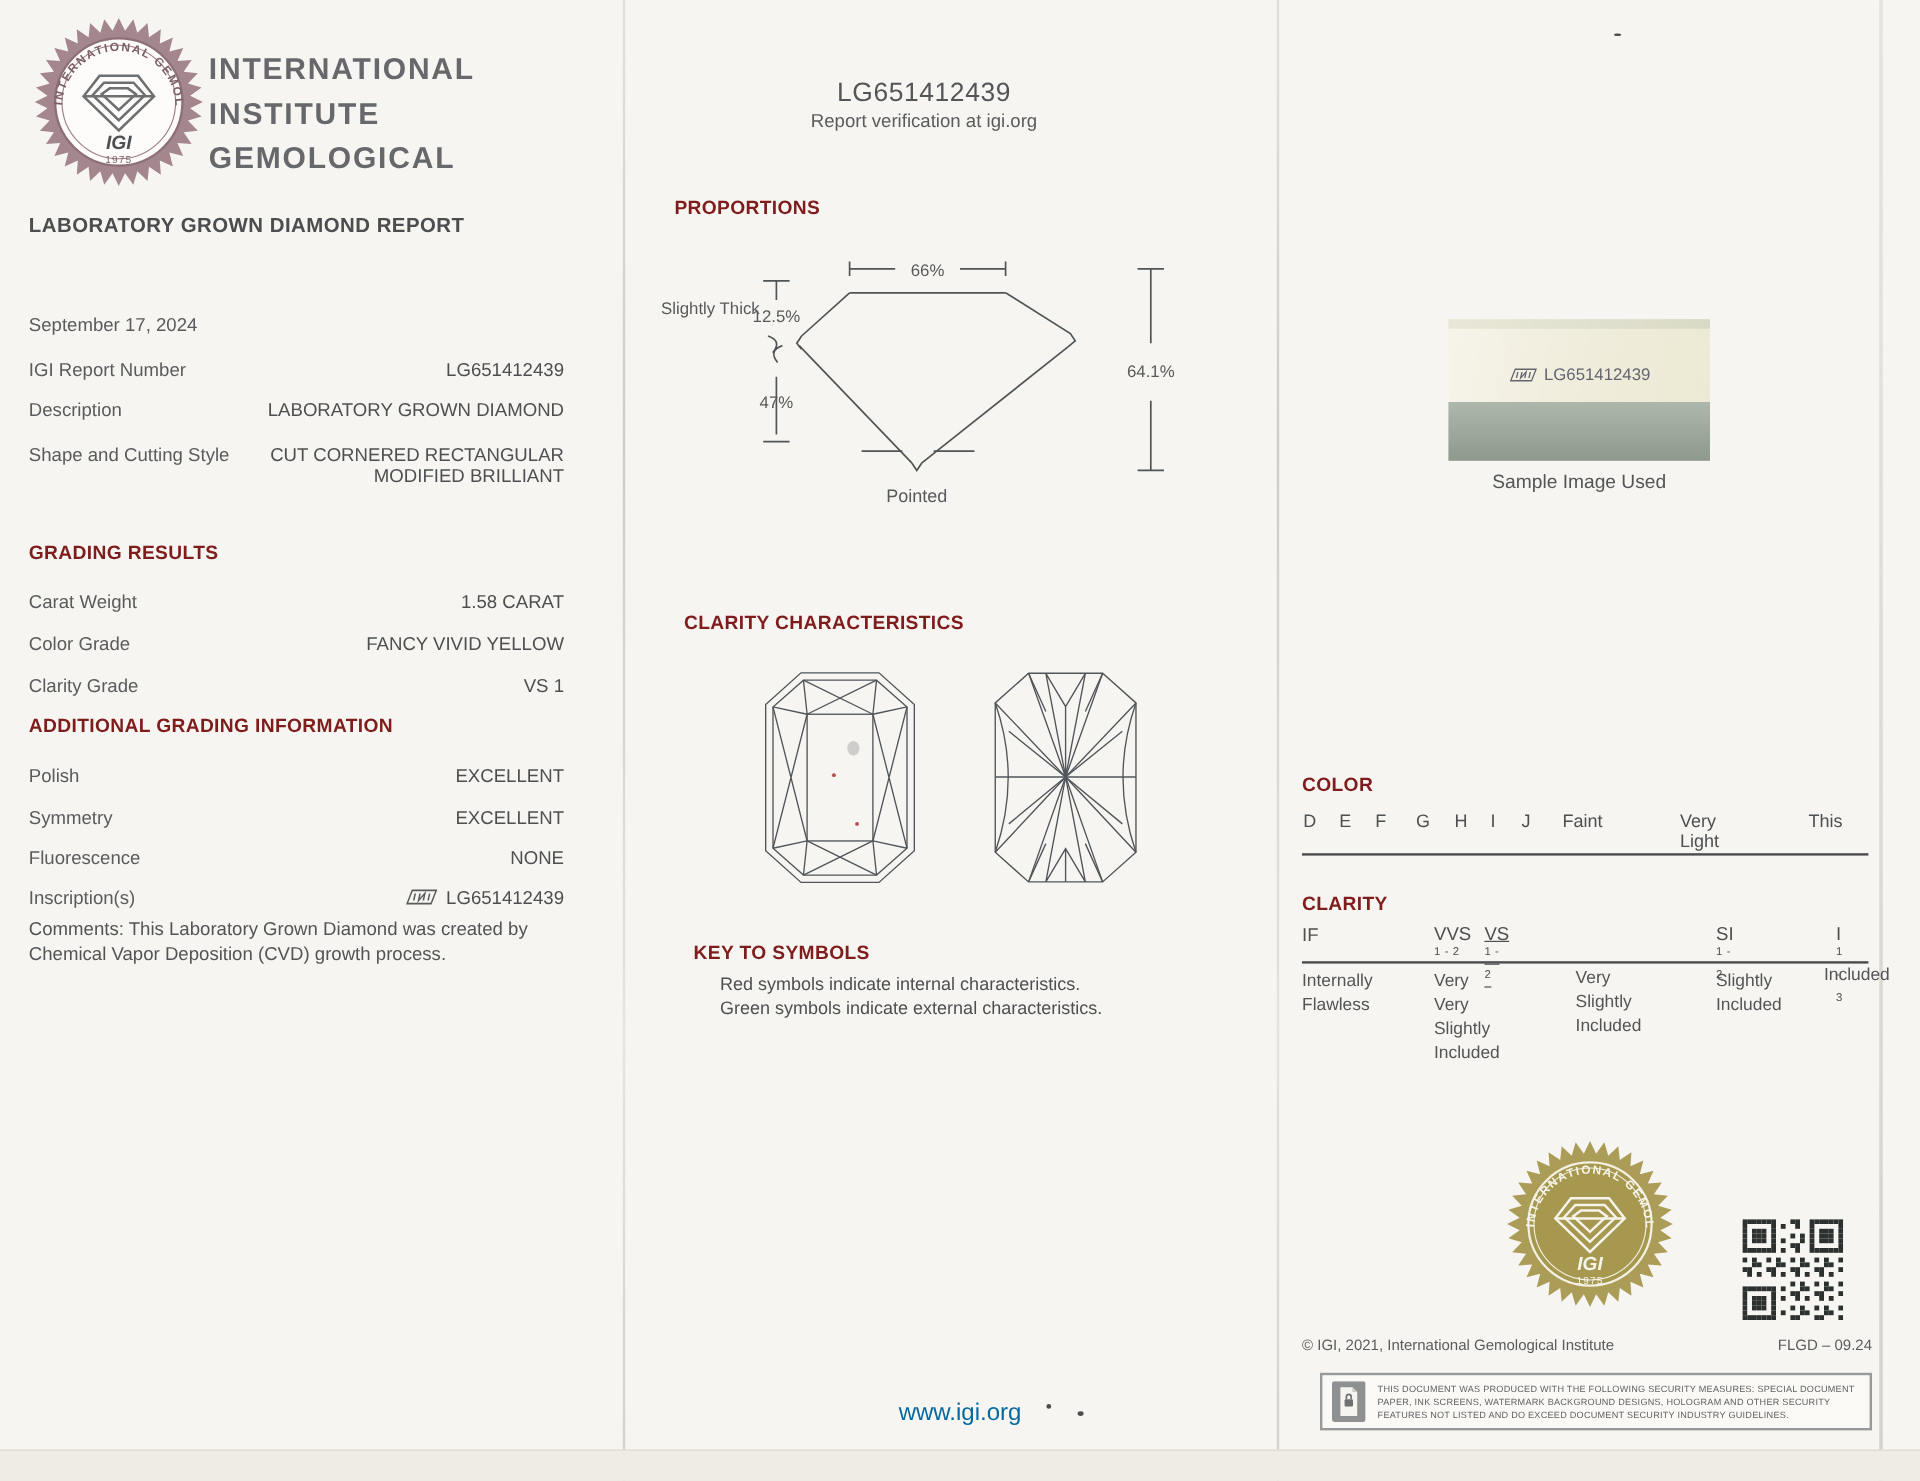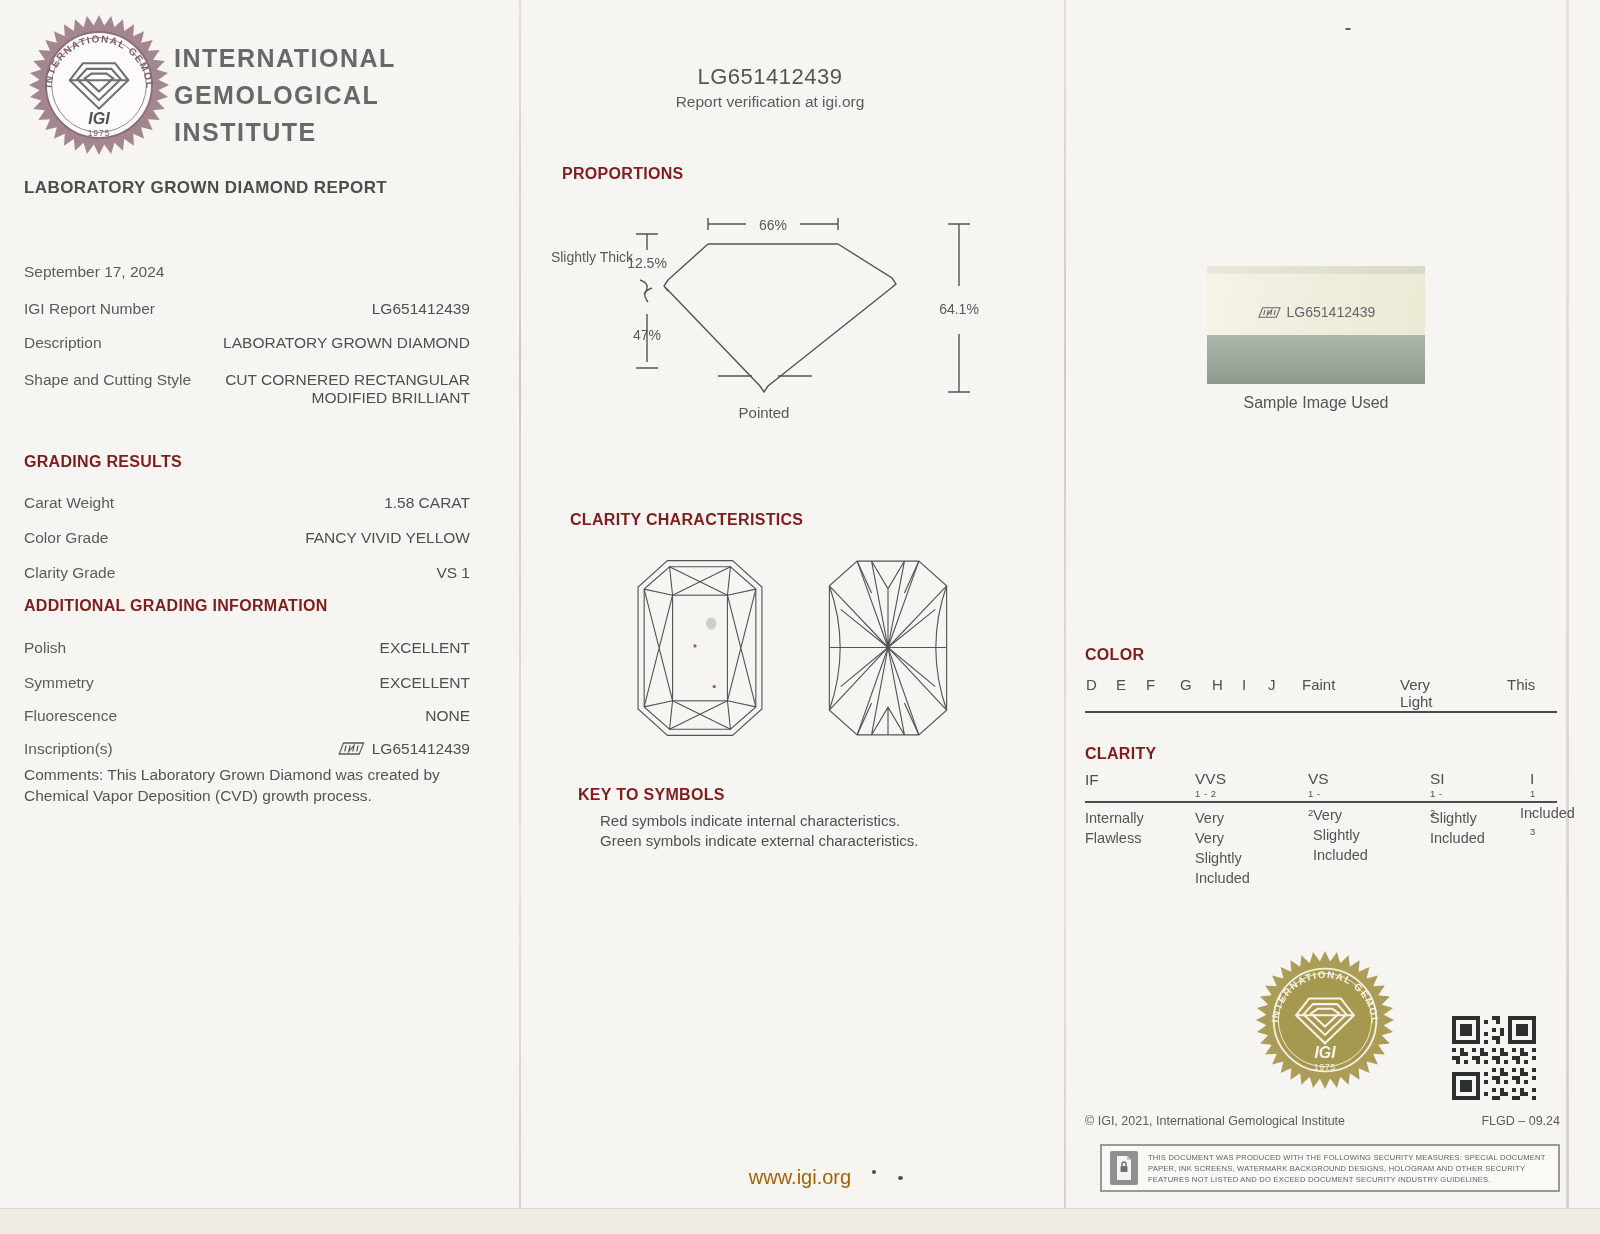--- a/index.html
+++ b/index.html
@@ -42,22 +42,22 @@
         <path d="M60,68 L67,63 L83,63 L90,68 L75,82 Z"></path>
         <path d="M44,70 L106,70"></path>
       </g>
       <text x="75" y="116" text-anchor="middle" font-size="17" font-weight="bold" font-style="italic" fill="#4f5052">IGI</text>
       <text x="75" y="129" text-anchor="middle" font-size="9" fill="#7c5f67" letter-spacing="1">1975</text>
     </svg>
   </div>
 
   <div class="abs wordmark" style="left:174px;top:40px;">
     <div>INTERNATIONAL</div>
+    <div>INSTITUTE</div>
     <div>GEMOLOGICAL</div>
-    <div>INSTITUTE</div>
   </div>
 
   <div class="abs" style="left:24px;top:178px;font-size:17px;font-weight:bold;color:#4c4d4f;letter-spacing:.4px;">LABORATORY GROWN DIAMOND REPORT</div>
 
   <div class="abs lbl" style="left:24px;top:263px;">September 17, 2024</div>
 
   <div class="abs row" style="top:300px;">
     <span class="lbl">IGI Report Number</span>
     <span class="val">LG651412439</span>
   </div>
@@ -184,21 +184,21 @@
         <path d="M60,87 L14,50 M60,87 L14,125 M60,87 L106,50 M60,87 L106,125"></path>
         <path d="M30,3 L44,34 M90,3 L76,34 M30,172 L44,141 M90,172 L76,141"></path>
       </g>
     </svg>
   </div>
 
   <div class="abs sect" style="left:578px;top:786px;">KEY TO SYMBOLS</div>
   <div class="abs" style="left:600px;top:812px;font-size:15px;color:#4e4f51;">Red symbols indicate internal characteristics.</div>
   <div class="abs" style="left:600px;top:832px;font-size:15px;color:#4e4f51;">Green symbols indicate external characteristics.</div>
 
-  <div class="abs" style="left:645px;top:1166px;width:310px;text-align:center;font-size:20px;color:#a16207;">www.igi.org</div>
+  <div class="abs" style="left:645px;top:1166px;width:310px;text-align:center;font-size:20px;color:#0369a1;">www.igi.org</div>
   <div class="abs speck" style="left:872px;top:1170px;width:4px;height:4px;"></div>
   <div class="abs speck" style="left:898px;top:1176px;width:5px;height:4px;"></div>
   <div class="abs speck" style="left:1345px;top:28px;width:6px;height:2px;"></div>
 
   <div class="abs" style="left:1207px;top:266px;width:218px;height:118px;">
     <div class="abs" style="left:0;top:0;width:218px;height:69px;background:linear-gradient(100deg,#f6f4ea 0%,#efecdb 55%,#ece9d4 100%);"></div>
     <div class="abs" style="left:0;top:0;width:218px;height:8px;background:linear-gradient(90deg,#e9e8d8,#d9dac6);"></div>
     <div class="abs" style="left:0;top:69px;width:218px;height:49px;background:linear-gradient(180deg,#aeb7ac,#8e998e);"></div>
     <div class="abs" style="left:0;top:38px;width:218px;text-align:center;font-size:14px;color:#63646f;">
       <svg width="26" height="13" viewBox="0 0 30 15" style="vertical-align:-2px;">
@@ -224,21 +224,21 @@
     <span class="abs" style="left:1302px;">Faint</span>
     <span class="abs" style="left:1400px;">Very Light</span>
     <span class="abs" style="left:1507px;">This</span>
   </div>
   <div class="abs hrule" style="left:1085px;top:711px;width:472px;"></div>
 
   <div class="abs sect" style="left:1085px;top:745px;">CLARITY</div>
   <div class="abs" style="top:770px;">
     <span class="abs supcode" style="left:1085px;"><span>IF</span><sup></sup></span>
     <span class="abs supcode" style="left:1195px;"><span>VVS</span> <sup>1 - 2</sup></span>
-    <span class="abs supcode" style="left:1308px;"><span>VS</span> <sup>1 - 2</sup></span>
+    <span class="abs supcode" style="left:1237px;text-decoration:underline;"><span>VS</span> <sup>1 - 2</sup></span>
     <span class="abs supcode" style="left:1430px;"><span>SI</span> <sup>1 - 2</sup></span>
     <span class="abs supcode" style="left:1530px;"><span>I</span> <sup>1 - 3</sup></span>
   </div>
   <div class="abs hrule" style="left:1085px;top:801px;width:472px;"></div>
   <div class="abs" style="top:808px;">
     <span class="abs desc2" style="left:1085px;"><span>Internally</span><br><span>Flawless</span></span>
     <span class="abs desc2" style="left:1195px;"><span>Very Very</span><br><span>Slightly Included</span></span>
     <span class="abs desc2" style="left:1313px;top:-3px;"><span>Very</span><br><span>Slightly Included</span></span>
     <span class="abs desc2" style="left:1430px;"><span>Slightly</span><br><span>Included</span></span>
     <span class="abs desc2" style="left:1520px;top:-5px;"><span>Included</span><br><span></span></span>

